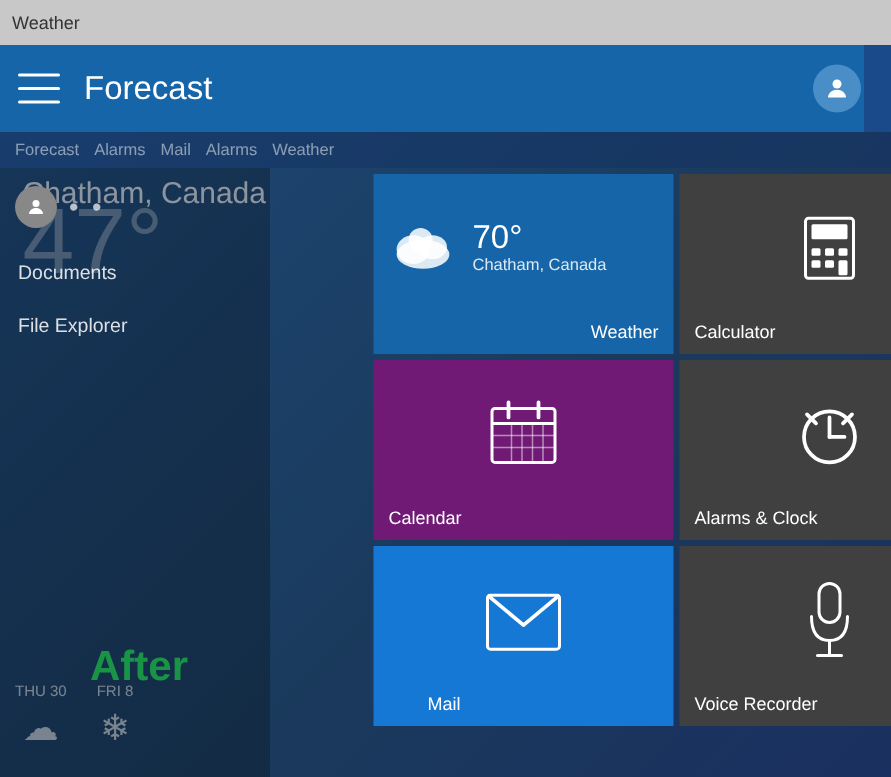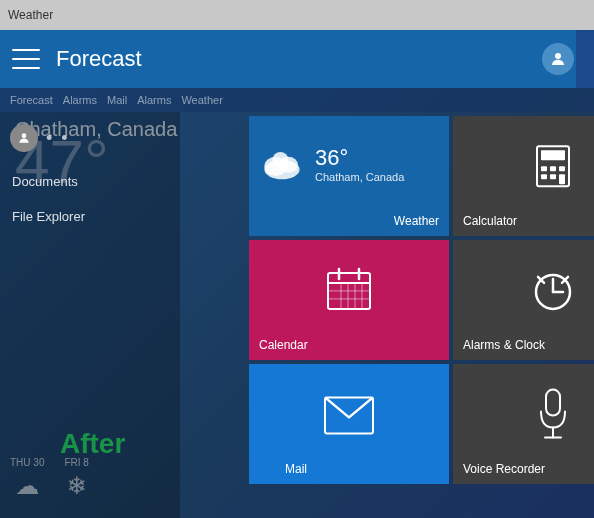--- a/index.html
+++ b/index.html
@@ -281,21 +281,21 @@
       color: rgba(255,255,255,0.85);
     }
 
     
     .tile-calculator {
       background: #404040;
     }
 
     
     .tile-calendar {
-      background: #be185d;
+      background: #701a75;
     }
 
     
     .tile-alarms {
       background: #404040;
     }
 
     
     .tile-mail {
       background: #1578d4;
@@ -399,21 +399,21 @@
     <div class="tile tile-weather">
       <div class="weather-tile-inner">
 
         <svg class="cloud-icon-svg" viewBox="0 0 60 50">
           <ellipse cx="30" cy="32" rx="22" ry="12" fill="rgba(255,255,255,0.85)"></ellipse>
           <ellipse cx="22" cy="28" rx="14" ry="12" fill="rgba(255,255,255,0.85)"></ellipse>
           <ellipse cx="38" cy="26" rx="12" ry="10" fill="rgba(255,255,255,0.85)"></ellipse>
           <ellipse cx="28" cy="20" rx="10" ry="10" fill="rgba(255,255,255,0.85)"></ellipse>
         </svg>
         <div>
-          <div class="weather-tile-temp">36°</div>
+          <div class="weather-tile-temp">70°</div>
           <div class="weather-tile-city">Chatham, Canada</div>
         </div>
       </div>
       <span class="tile-label">Weather</span>
     </div>
 
     <div class="tile tile-calculator">
       <div class="tile-icon">
         <svg width="48" height="48" viewBox="0 0 48 48" fill="white">
           <rect x="8" y="4" width="32" height="40" rx="2" stroke="white" stroke-width="2" fill="none"></rect>

